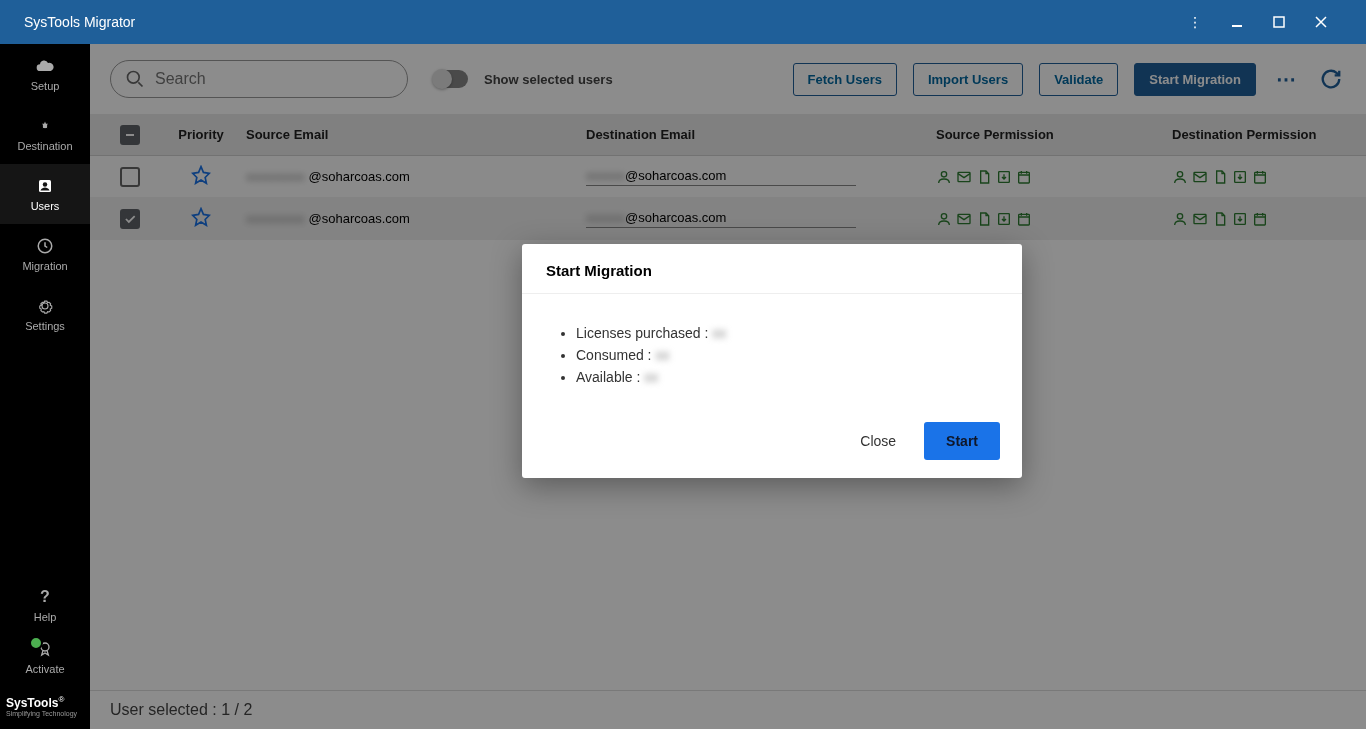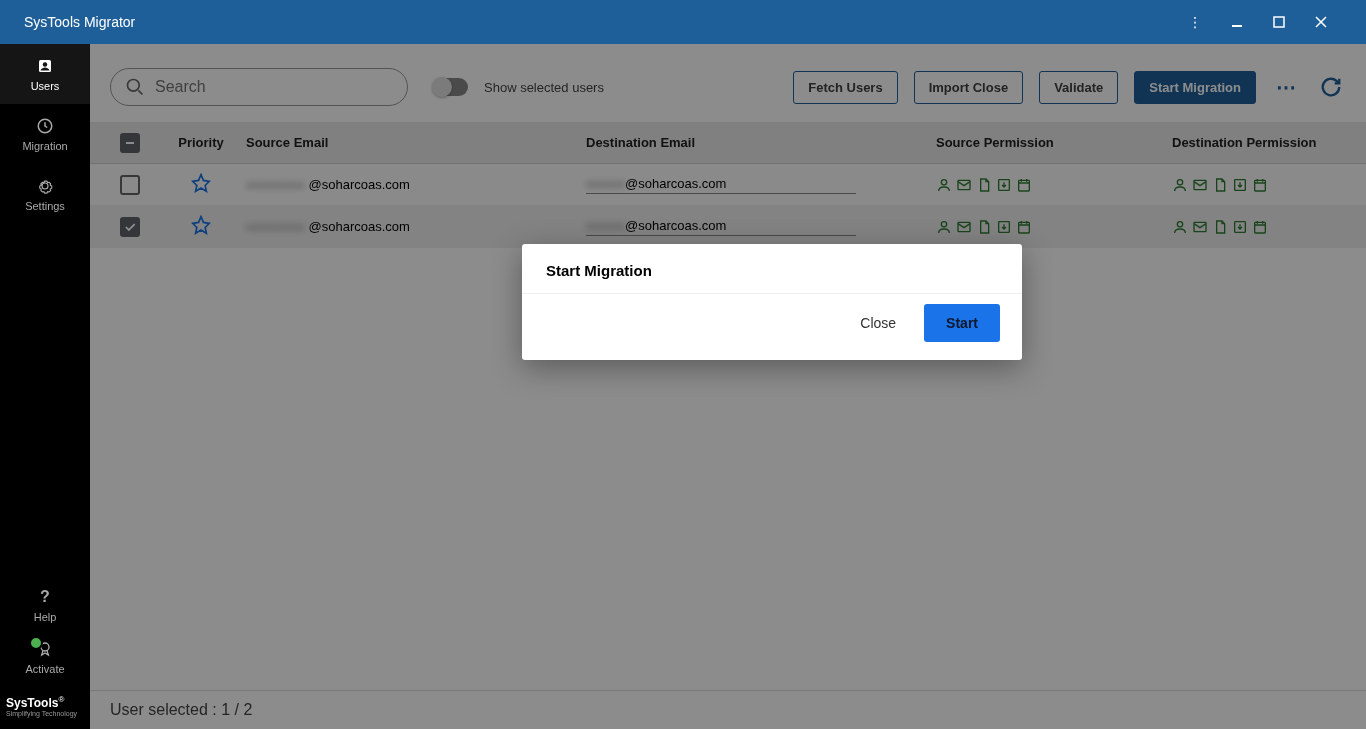--- a/index.html
+++ b/index.html
@@ -73,21 +73,20 @@
       inset: 0;
       background: rgba(0,0,0,0.45);
       z-index: 10;
     }
     
     .toolbar {
       display: flex;
       align-items: center;
       padding: 16px 20px;
       gap: 16px;
-      margin-top: 8px;
     }
     .search-wrap {
       width: 298px;
       height: 38px;
       border: 1px solid #999;
       border-radius: 20px;
       display: flex;
       align-items: center;
       padding: 0 14px;
       gap: 10px;
@@ -106,25 +105,25 @@
     }
     .toggle-switch .knob {
       position: absolute;
       width: 20px; height: 20px;
       background: #e0e0e0;
       border-radius: 50%;
       top: -1px;
       left: -2px;
       box-shadow: 0 1px 3px rgba(0,0,0,0.3);
     }
-    .toggle-label { font-size: 13px; color: #444; }
+    .toggle-label { font-size: 13px; color: #444; font-weight: bold; }
     .toolbar .spacer { flex: 1; }
     .action-btn {
       border: 1px solid #1F5F99;
-      color: #404040;
+      color: #0369a1;
       background: #fff;
       padding: 8px 14px;
       font-size: 13px;
       font-weight: 600;
       border-radius: 3px;
       cursor: pointer;
     }
     .action-btn.primary {
       background: #1F5F99;
       color: #fff;
@@ -257,20 +256,37 @@
   </div>
   <div class="win-btn">
     <svg width="12" height="12" viewBox="0 0 12 12">
         <path d="M1 1 L11 11 M11 1 L1 11" stroke="#fff" stroke-width="1.5"></path>
       </svg>
   </div>
 </div>
 
 <div class="app-body">
   <div class="sidebar">
+    <div class="nav-item">
+      <span class="nav-icon">
+        <svg width="20" height="20" viewBox="0 0 24 24" fill="#aaa">
+            <path d="M19 18H6a4 4 0 010-8 5 5 0 019.6-1.5A4 4 0 0119 18z"></path>
+          </svg>
+      </span>
+      <span class="nav-label">Setup</span>
+    </div>
+    <div class="nav-item">
+      <span class="nav-icon">
+        <svg width="18" height="18" viewBox="0 0 24 24" fill="#aaa">
+            <path d="M12 2l2 5h5l-4 4 2 6-5-3-5 3 2-6-4-4h5z" transform="scale(0.6) translate(8,8)"></path>
+            <circle cx="12" cy="12" r="3"></circle>
+          </svg>
+      </span>
+      <span class="nav-label">Destination</span>
+    </div>
     <div class="nav-item active">
       <span class="nav-icon">
         <svg width="18" height="18" viewBox="0 0 24 24" fill="#fff">
             <rect x="4" y="4" width="16" height="16" rx="2"></rect>
             <circle cx="12" cy="10" r="3" fill="#151515"></circle>
             <path d="M6 18c1-3 4-4 6-4s5 1 6 4" fill="#151515"></path>
           </svg>
       </span>
       <span class="nav-label">Users</span>
     </div>
@@ -322,21 +338,21 @@
             <path d="M21 21l-5-5"></path>
           </svg>
         <input type="text" placeholder="Search" style="">
       </div>
       <div class="toggle-switch">
         <div class="knob"></div>
       </div>
       <span class="toggle-label">Show selected users</span>
       <span class="spacer"></span>
       <button class="action-btn">Fetch Users</button>
-      <button class="action-btn">Import Close</button>
+      <button class="action-btn">Import Users</button>
       <button class="action-btn">Validate</button>
       <button class="action-btn primary">Start Migration</button>
       <span class="icon-btn" style="font-size:20px;font-weight:bold;">⋯</span>
       <span class="icon-btn">
         <svg width="22" height="22" viewBox="0 0 24 24" fill="none" stroke="#1F5F99" stroke-width="2.5">
             <path d="M21 12a9 9 0 11-3-6.7L21 8"></path>
             <path d="M21 3v5h-5"></path>
           </svg>
       </span>
     </div>
@@ -491,19 +507,26 @@
     </div>
 
     <div class="statusbar">
       <span>User selected : 1 / 2</span>
     </div>
 
     <div class="overlay"></div>
 
     <div class="modal">
       <div class="modal-header">Start Migration</div>
+      <div class="modal-body">
+        <ul>
+          <li><span>Licenses purchased : </span><span class="blur-pill">xx</span></li>
+          <li><span>Consumed : </span><span class="blur-pill">xx</span></li>
+          <li><span>Available : </span><span class="blur-pill">xx</span></li>
+        </ul>
+      </div>
       <div class="modal-footer">
         <button class="flat-btn">Close</button>
         <button class="primary-btn">Start</button>
       </div>
     </div>
   </div>
 </div>
 
 </body></html>

